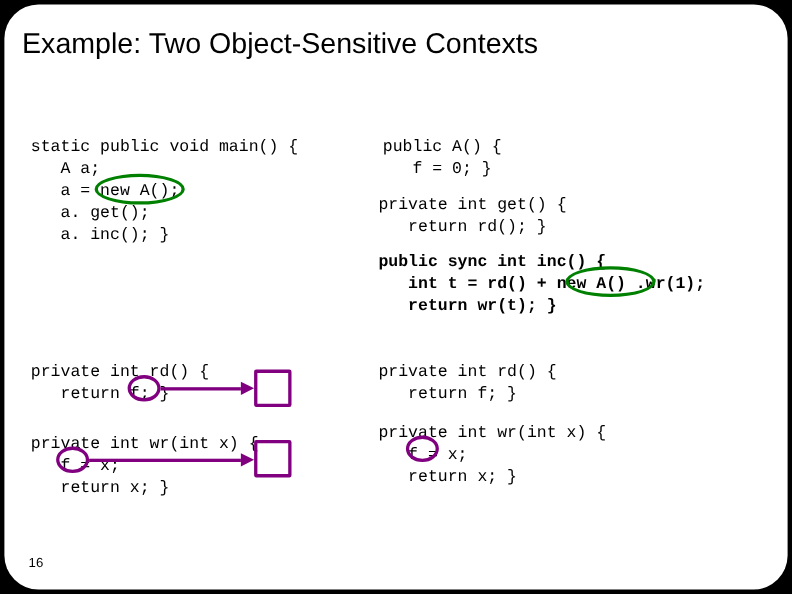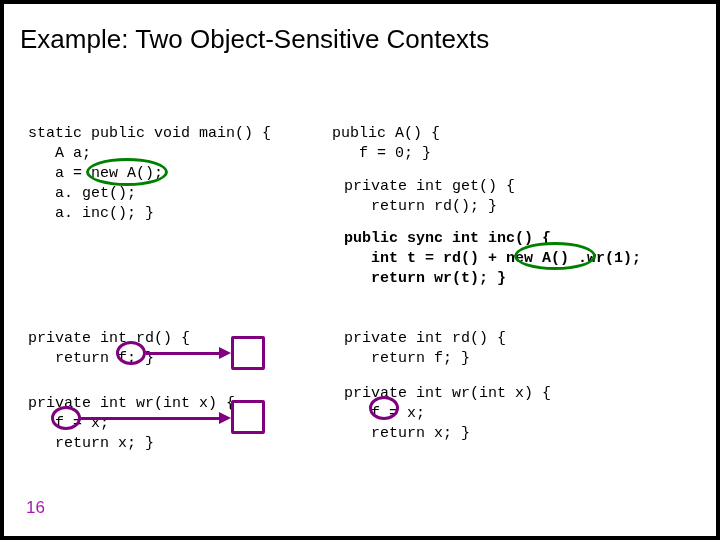--- a/index.html
+++ b/index.html
@@ -12,20 +12,21 @@
     position: relative;
     overflow: hidden;
   }
   .slide {
     position: absolute;
     left: 4px;
     top: 4px;
     width: 712px;
     height: 532px;
     background: #fff;
+    border-radius: 31px;
   }
   .title {
     position: absolute;
     left: 16px;
     top: 20px;
     font-size: 26px;
     color: #000;
     font-weight: normal;
   }
   .code {
@@ -33,22 +34,22 @@
     font-size: 15px;
     line-height: 20px;
     color: #000;
     white-space: pre;
   }
   .slidenum {
     position: absolute;
     left: 22px;
     bottom: 18px;
     font-family: Verdana, Geneva, sans-serif;
-    font-size: 17px;
-    color: #a21caf;
+    font-size: 12px;
+    color: #000000;
   }
   .ov {
     position: absolute;
     border-radius: 50%;
     background: transparent;
   }
   .green { border: 3px solid #008000; }
   .purple { border: 3px solid #800080; }
   .rect {
     position: absolute;
@@ -75,21 +76,21 @@
 <div class="slide">
 
   <div class="title">Example: Two Object-Sensitive Contexts</div>
 
   <pre class="code" style="position:absolute; left:24px; top:120px;">static public void main() {
    A a;
    a = new A();
    a. get();
    a. inc(); }</pre>
 
-  <pre class="code" style="position:absolute; left:328px; top:120px;">public A() {
+  <pre class="code" style="position:absolute; left:344px; top:120px;">public A() {
    f = 0; }</pre>
 
   <pre class="code" style="position:absolute; left:340px; top:173px;">private int get() {
    return rd(); }</pre>
 
   <pre class="code" style="position:absolute; left:340px; top:225px;font-weight:bold;">public sync int inc() {
    int t = rd() + new A() .wr(1);
    return wr(t); }</pre>
 
   <pre class="code" style="position:absolute; left:24px; top:325px;">private int rd() {

